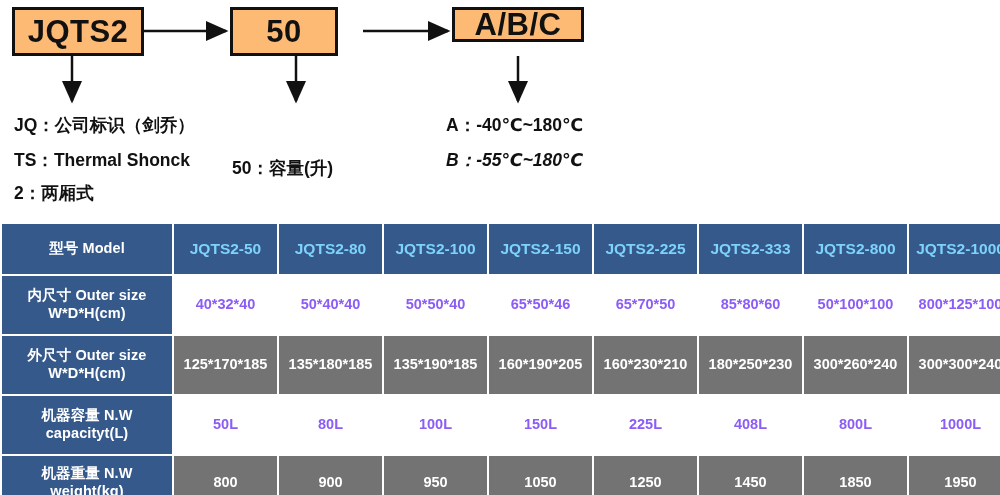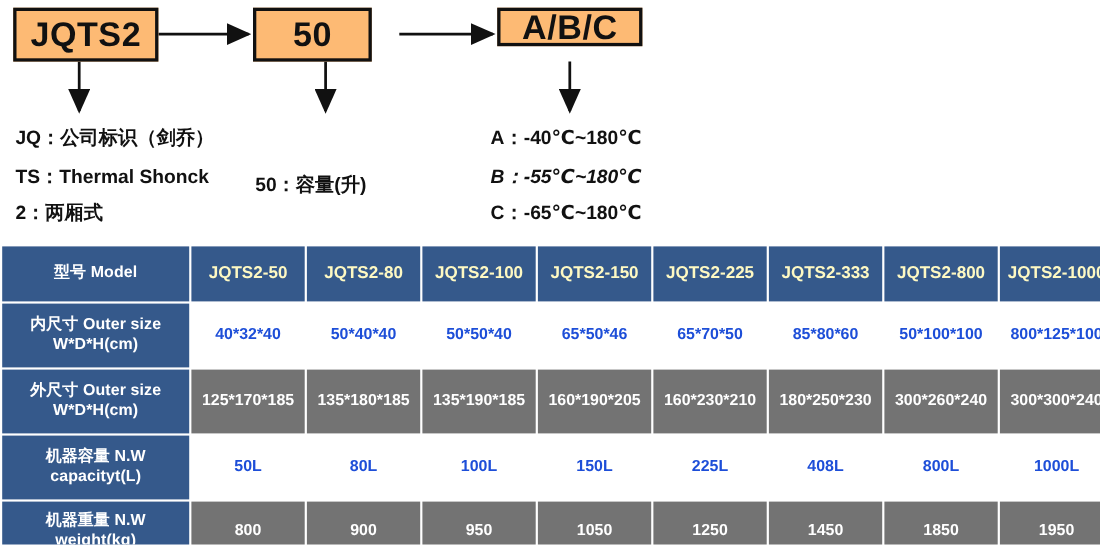--- a/index.html
+++ b/index.html
@@ -94,26 +94,26 @@
     font-size: 14.5px;
     letter-spacing: 0.1px;
   }
   td.blue {
     background: #737373;
     color: #ffffff;
     font-size: 14.5px;
   }
   td.white {
     background: #ffffff;
-    color: #1d4ed8;
+    color: #8b5cf6;
     font-size: 14.5px;
   }
   td.hdr {
     background: #35598B;
-    color: #fef9c3;
+    color: #7dd3fc;
     font-size: 15.5px;
   }
   tr.r-head td { height: 50px; }
   tr.r-inner td { height: 58px; }
   tr.r-outer td { height: 58px; }
   tr.r-cap  td { height: 58px; }
   tr.r-wt   td { height: 53px; }
 
   .lbl-2line { display: block; }
 </style>
@@ -156,23 +156,20 @@
 
   <div class="legend-line" id="lg-50">
     <span class="lbl">50：</span><span class="lbl">容量(升)</span>
   </div>
 
   <div class="legend-line" id="lg-a">
     <span class="lbl">A：</span><span class="lbl">-40℃~180℃</span>
   </div>
   <div class="legend-line" id="lg-b">
     <span class="lbl">B：</span><span class="lbl">-55℃~180℃</span>
-  </div>
-  <div class="legend-line" id="lg-c">
-    <span class="lbl">C：</span><span class="lbl">-65℃~180℃</span>
   </div>
 </div>
 
 <table id="spec-table">
   <colgroup>
     <col class="col-label">
     <col class="col-data">
       <col class="col-data">
       <col class="col-data">
       <col class="col-data">

